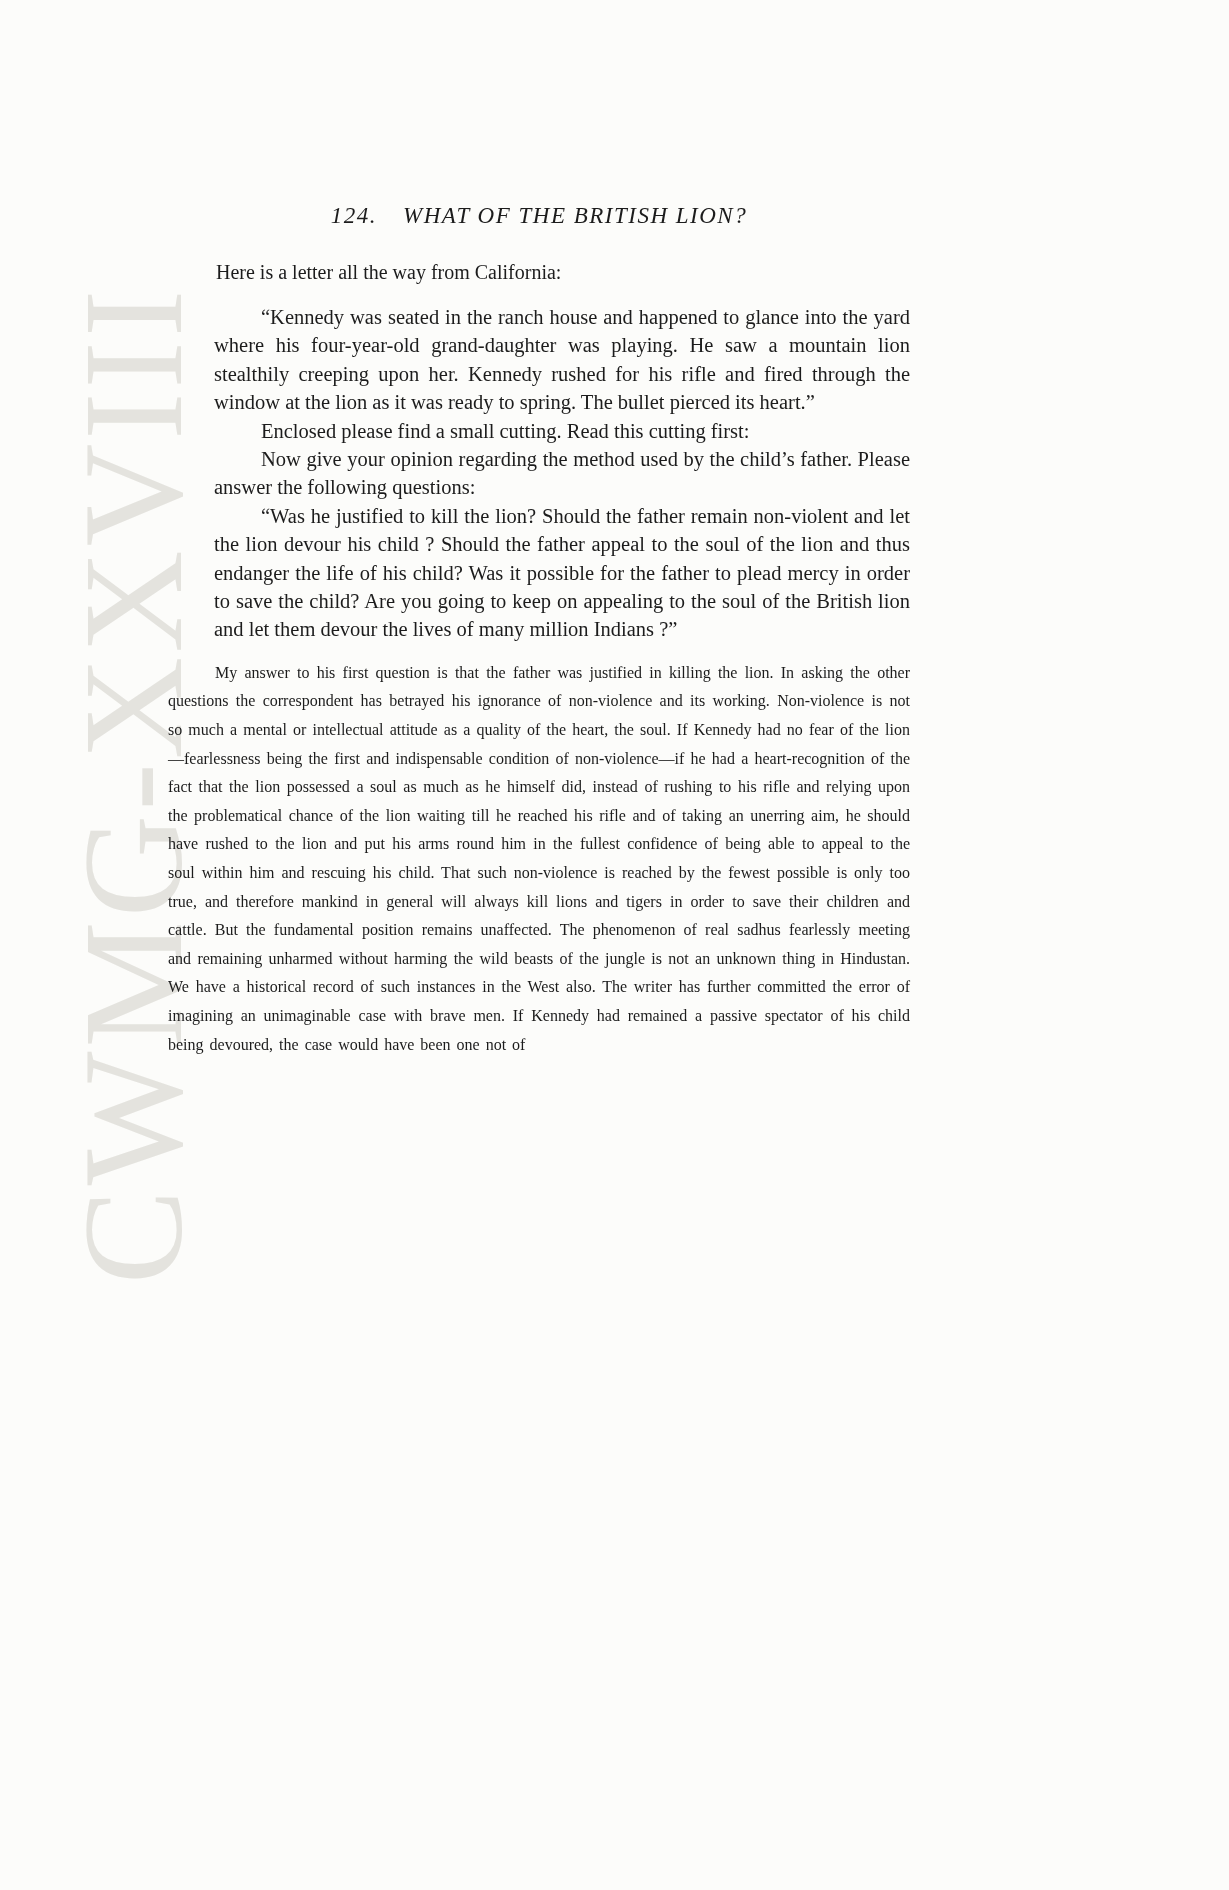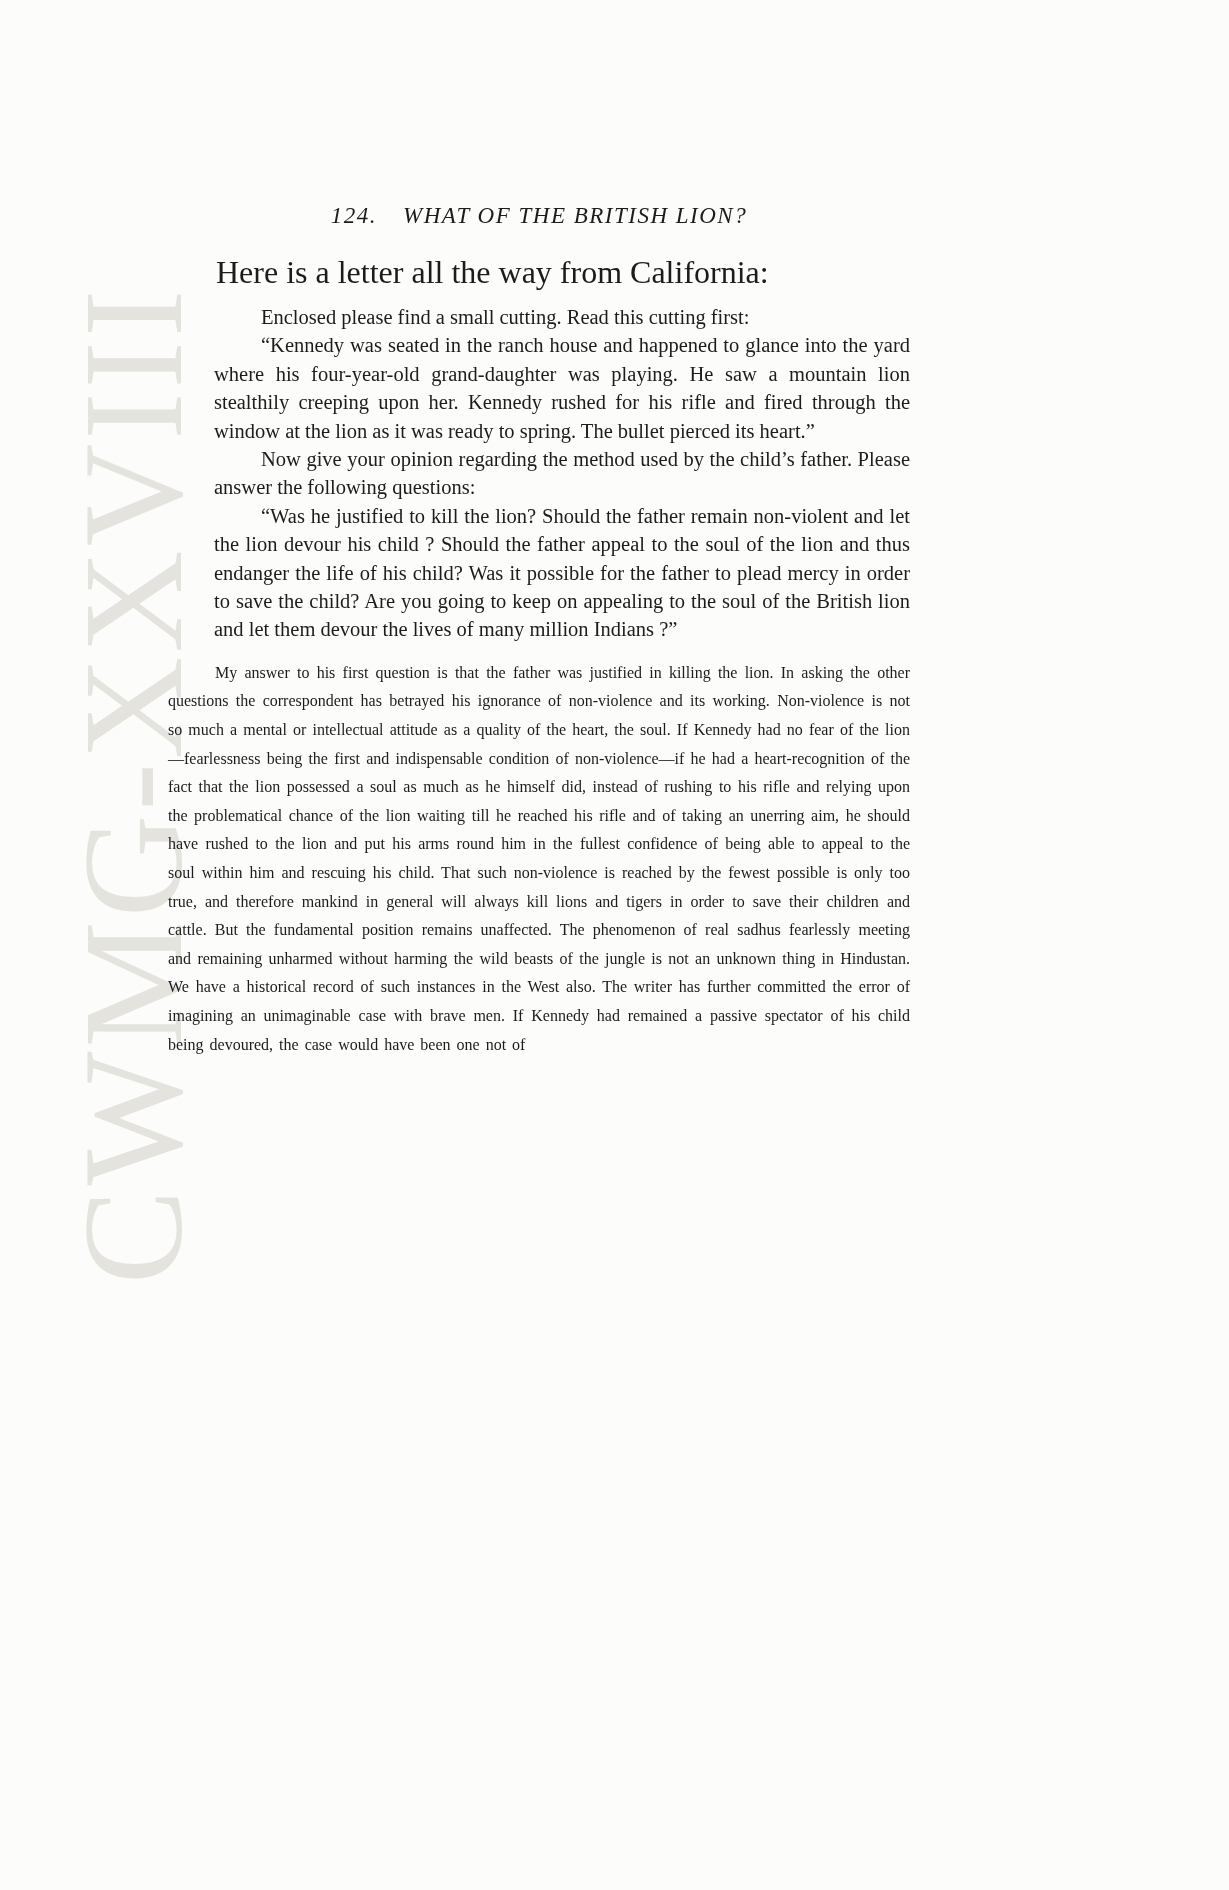--- a/index.html
+++ b/index.html
@@ -51,21 +51,21 @@
     letter-spacing: 1.5px;
     margin-bottom: 28px;
     font-weight: normal;
   }
 
   .heading .section-number {
     margin-right: 26px;
   }
 
   .intro {
-    font-size: 32px;
+    font-size: 20px;
     line-height: 30px;
     text-indent: 48px;
     margin-bottom: 16px;
     margin-top: 16px;
   }
 
   .letter-quote {
     margin-left: 46px;
     font-size: 20.5px;
     line-height: 28.4px;
@@ -95,22 +95,22 @@
 
   <div class="content">
 
     <h1 class="heading">
       <span class="section-number">124.</span><span>WHAT OF THE BRITISH LION?</span>
     </h1>
 
     <p class="intro">Here is a letter all the way from California:</p>
 
     <div class="letter-quote">
+      <p>“Kennedy was seated in the ranch house and happened to glance into the yard where his four-year-old grand-daughter was playing. He saw a mountain lion stealthily creeping upon her. Kennedy rushed for his rifle and fired through the window at the lion as it was ready to spring. The bullet pierced its heart.”</p>
       <p>Enclosed please find a small cutting. Read this cutting first:</p>
-      <p>“Kennedy was seated in the ranch house and happened to glance into the yard where his four-year-old grand-daughter was playing. He saw a mountain lion stealthily creeping upon her. Kennedy rushed for his rifle and fired through the window at the lion as it was ready to spring. The bullet pierced its heart.”</p>
       <p>Now give your opinion regarding the method used by the child’s father. Please answer the following questions:</p>
       <p>“Was he justified to kill the lion? Should the father remain non-violent and let the lion devour his child ? Should the father appeal to the soul of the lion and thus endanger the life of his child? Was it possible for the father to plead mercy in order to save the child? Are you going to keep on appealing to the soul of the British lion and let them devour the lives of many million Indians ?”</p>
     </div>
 
     <p class="body-paragraph">My answer to his first question is that the father was justified in killing the lion. In asking the other questions the correspondent has betrayed his ignorance of non-violence and its working. Non-violence is not so much a mental or intellectual attitude as a quality of the heart, the soul. If Kennedy had no fear of the lion—fearlessness being the first and indispensable condition of non-violence—if he had a heart-recognition of the fact that the lion possessed a soul as much as he himself did, instead of rushing to his rifle and relying upon the problematical chance of the lion waiting till he reached his rifle and of taking an unerring aim, he should have rushed to the lion and put his arms round him in the fullest confidence of being able to appeal to the soul within him and rescuing his child. That such non-violence is reached by the fewest possible is only too true, and therefore mankind in general will always kill lions and tigers in order to save their children and cattle. But the fundamental position remains unaffected. The phenomenon of real sadhus fearlessly meeting and remaining unharmed without harming the wild beasts of the jungle is not an unknown thing in Hindustan. We have a historical record of such instances in the West also. The writer has further committed the error of imagining an unimaginable case with brave men. If Kennedy had remained a passive spectator of his child being devoured, the case would have been one not of</p>
 
   </div>
 </div>
 
 </body></html>

